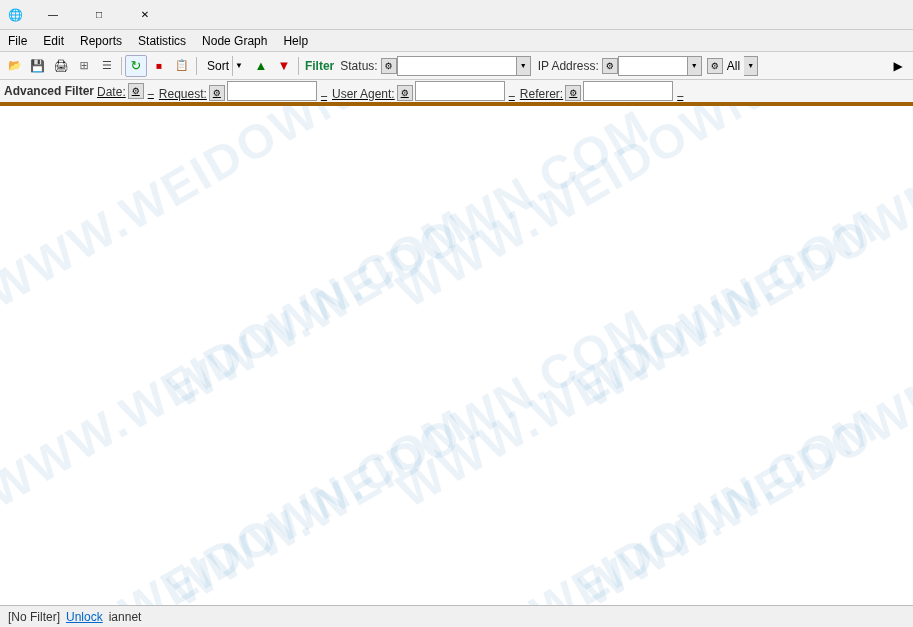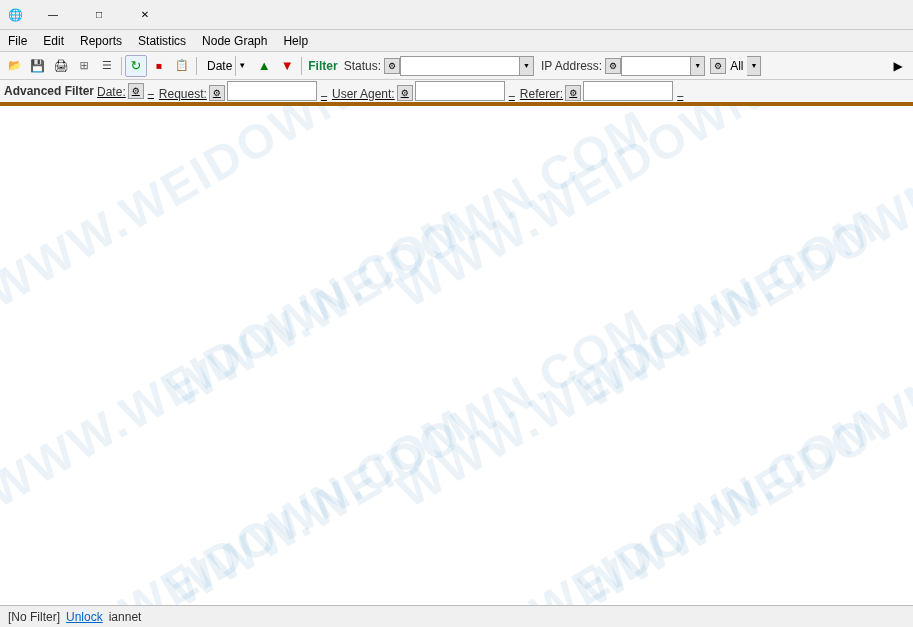--- a/index.html
+++ b/index.html
@@ -296,21 +296,21 @@
     <span style="color:#cc0000; font-size:12px;">⏹</span>
   </button>
 
   <button class="toolbar-btn">
     <span style="font-size:11px; color:#555;">📋</span>
   </button>
 
   <div class="toolbar-separator"></div>
 
   <div class="sort-btn">
-    <span class="sort-btn-label">Date</span>
+    <span class="sort-btn-label">Sort</span>
     <span class="sort-btn-arrow">▼</span>
   </div>
 
   <button class="toolbar-btn">
     <span style="color:#007700; font-size:13px;">▲</span>
   </button>
   <button class="toolbar-btn">
     <span style="color:#cc0000; font-size:13px;">▼</span>
   </button>
 

